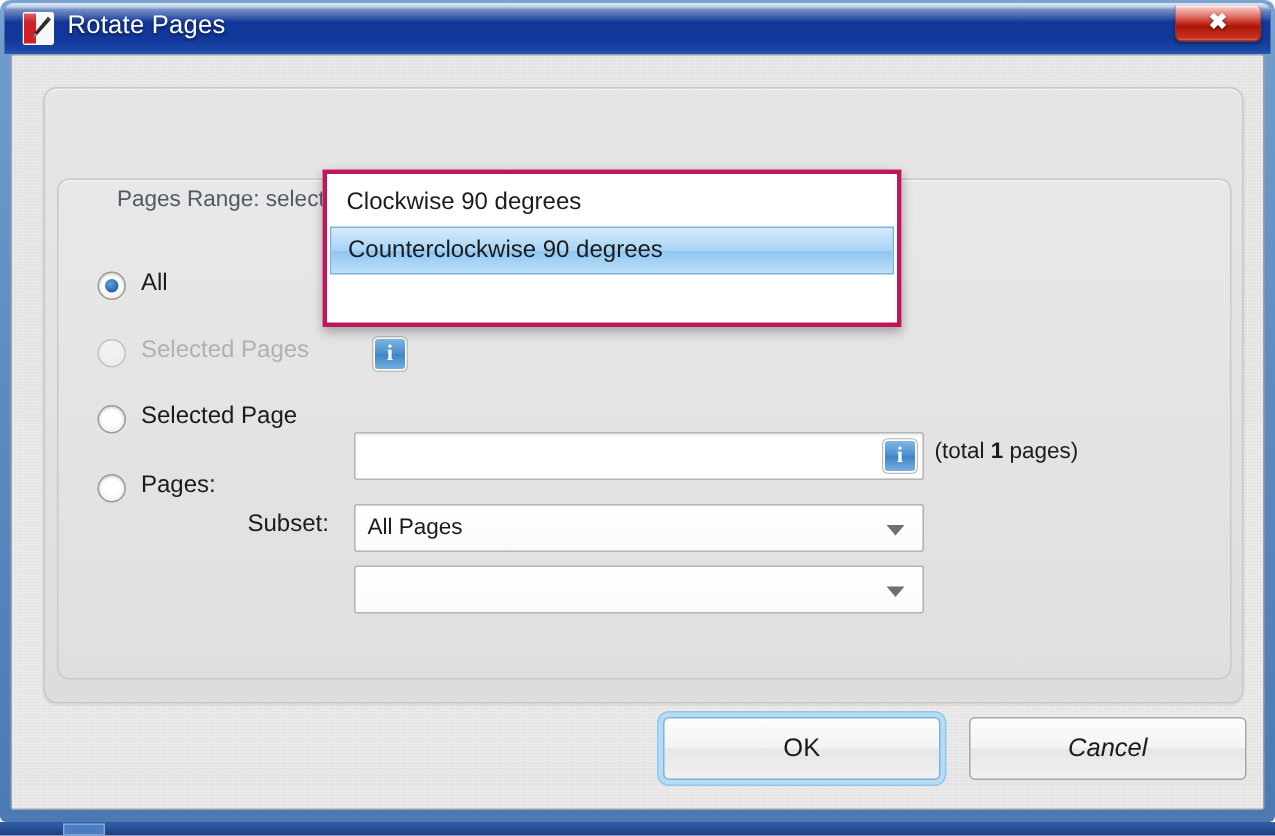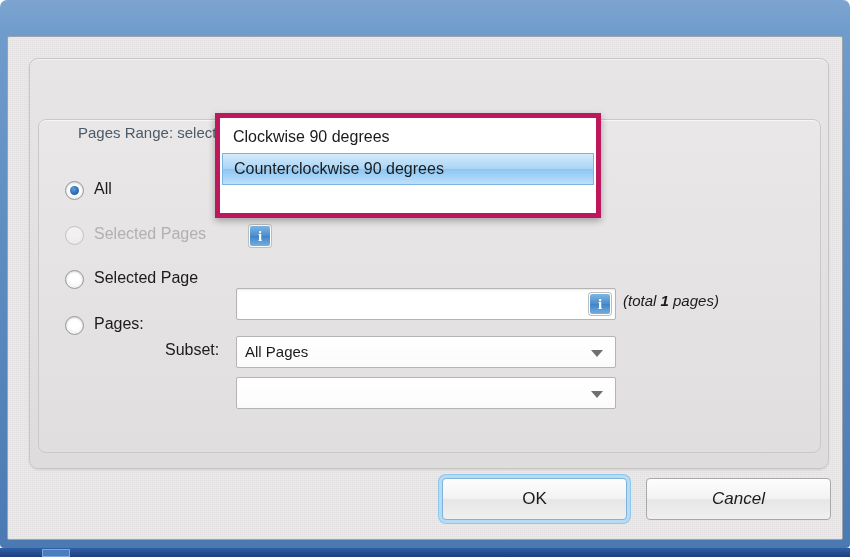--- a/index.html
+++ b/index.html
@@ -145,21 +145,21 @@
     border-right:6px solid transparent;
     border-top:6px solid #4a4a4a;
   }
 
   
   #direction-list {
     position:absolute;
     left: 214px; top: 112px;
     width: 386px; height: 105px;
     background:#ffffff;
-    border:5px solid #be185d;
+    border:3px solid #be185d;
     box-shadow: 0 3px 7px rgba(0,0,0,.30);
     z-index: 40;
     padding: 3px 2px;
   }
   .option {
     position:relative;
     height: 32px;
     line-height: 32px;
     padding-left: 11px;
     font-size: 16px;
@@ -297,20 +297,35 @@
     position:absolute; left:42px; top:1px;
     width:28px; height:8px;
     background:#4a7cc0; border:1px solid #7ea6d8;
   }
 </style>
 </head>
 <body>
 
 <div id="window-frame">
 
+  <div id="titlebar">
+    <div id="app-icon">
+      <svg width="21" height="22" viewBox="0 0 21 22">
+        <rect x="0" y="0" width="21" height="22" rx="2" fill="#ffffff"></rect>
+        <rect x="1" y="1" width="8" height="20" fill="#d21f26"></rect>
+        <rect x="9" y="1" width="11" height="20" fill="#f7f7f7"></rect>
+        <path d="M17 3 L19 5 L10 15 L7 18 L8 14 Z" fill="#2b2b2b"></path>
+        <path d="M7 18 L8 14 L10 15 Z" fill="#8b8b8b"></path>
+      </svg>
+    </div>
+    <div id="title-text">Rotate Pages</div>
+    <div id="close-button">
+      <div class="glyph">✖</div>
+    </div>
+  </div>
 
   <div id="client">
 
     <div id="outer-panel">
 
       <div class="lbl" id="direction-label">Direction:</div>
 
       <div id="direction-combo">
         <div class="value">Counterclockwise 90 degrees</div>
         <div id="direction-dropdown-button">
@@ -347,21 +362,21 @@
 
       </div>
 
       <div id="pages-input" style="left:206px; top:229px;">
         <input type="text" value="" placeholder="" style="">
         <div class="info-icon" id="pages-input-info">
           <span>i</span>
         </div>
       </div>
 
-      <div id="total-pages" style="left:593px; top:233px;font-style:italic;">
+      <div id="total-pages" style="left:593px; top:233px;">
         <span>(total </span><b>1</b><span> pages)</span>
       </div>
 
       <div class="lbl" id="subset-label" style="left:135px; top:282px;">Subset:</div>
 
       <div class="combo" id="subset-combo" style="left:206px; top:277px; width:380px;">
         <div class="value">All Pages</div>
         <div class="arrow-plain"></div>
       </div>
 

